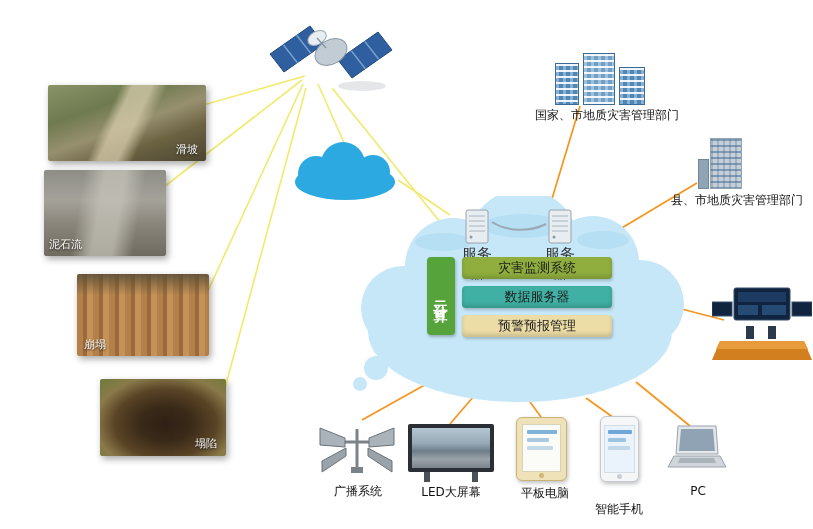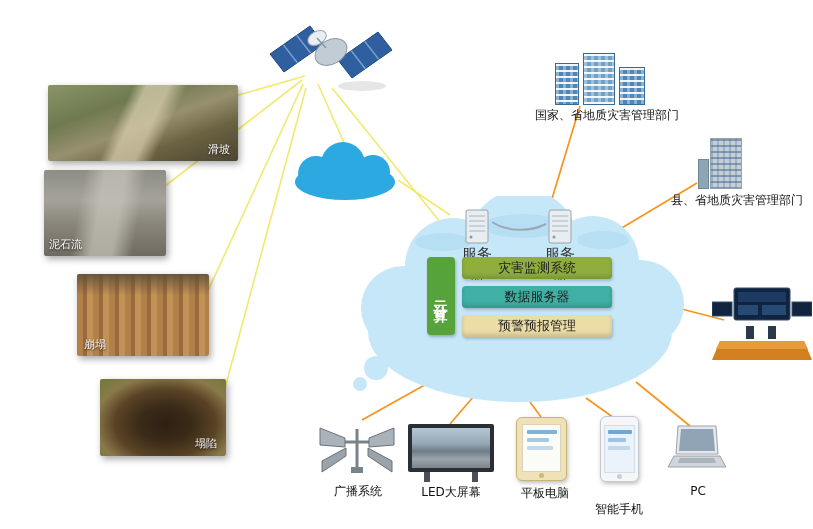--- a/index.html
+++ b/index.html
@@ -17,21 +17,21 @@
   #iot-cloud { left:286px; top:140px; width:118px; height:62px; z-index:3; }
   #iot-cloud-label { position:absolute; left:0; top:22px; width:118px; text-align:center;
       color:#ffffff; font-size:13px; font-weight:bold; z-index:4; }
 
   
   #satellite { left:266px; top:4px; z-index:4; }
 
   
   .photo { position:absolute; z-index:4; box-shadow:2px 3px 7px rgba(0,0,0,.35); border-radius:2px; }
   .photo .tag { position:absolute; color:#ffffff; font-size:11px; text-shadow:0 1px 2px rgba(0,0,0,.85); }
-  #photo-landslide { left:48px; top:85px;  width:190px; height:76px;
+  #photo-landslide { left:48px; top:85px;  width:158px; height:76px;
       background:
         linear-gradient(115deg, rgba(0,0,0,0) 38%, rgba(214,204,172,.75) 44%, rgba(214,204,172,.75) 54%, rgba(0,0,0,0) 62%),
         linear-gradient(160deg,#8a9468 0%, #6f7a50 30%, #97906f 52%, #6b6242 72%, #4c4530 100%); }
   #photo-debrisflow { left:44px; top:170px; width:122px; height:86px;
       background:
         linear-gradient(100deg, rgba(0,0,0,0) 30%, rgba(200,198,188,.7) 45%, rgba(200,198,188,.7) 60%, rgba(0,0,0,0) 75%),
         linear-gradient(180deg,#8e8e86 0%, #a5a29a 35%, #8a867c 62%, #6f6b60 100%); }
   #photo-collapse { left:77px; top:274px; width:132px; height:82px;
       background:
         linear-gradient(180deg, rgba(90,78,56,.85) 0%, rgba(90,78,56,0) 26%),
@@ -226,27 +226,27 @@
   </div>
   <div id="photo-sinkhole" class="photo">
     <span class="tag">塌陷</span>
   </div>
 
   <div id="national-buildings" class="abs">
     <div class="tower" id="tower-1"></div>
     <div class="tower" id="tower-2"></div>
     <div class="tower" id="tower-3"></div>
   </div>
-  <div id="national-label" class="label">国家、省地质灾害管理部门</div>
+  <div id="national-label" class="label">国家、市地质灾害管理部门</div>
 
   <div id="county-building" class="abs">
     <div id="county-annex"></div>
     <div id="county-main"></div>
   </div>
-  <div id="county-label" class="label">县、省地质灾害管理部门</div>
+  <div id="county-label" class="label">县、市地质灾害管理部门</div>
 
   <svg id="monitor-center" class="abs" width="100" height="76" viewBox="0 0 100 76">
     <rect x="22" y="2" width="56" height="32" rx="2" fill="#10233f" stroke="#35506e"></rect>
     <rect x="26" y="6" width="48" height="10" fill="#1d3a60"></rect>
     <rect x="26" y="19" width="20" height="10" fill="#254a74"></rect>
     <rect x="50" y="19" width="24" height="10" fill="#254a74"></rect>
     <rect x="0" y="16" width="20" height="14" fill="#10233f" stroke="#35506e"></rect>
     <rect x="80" y="16" width="20" height="14" fill="#10233f" stroke="#35506e"></rect>
     <rect x="34" y="40" width="8" height="13" fill="#2a3a4a"></rect>
     <rect x="56" y="40" width="8" height="13" fill="#2a3a4a"></rect>

